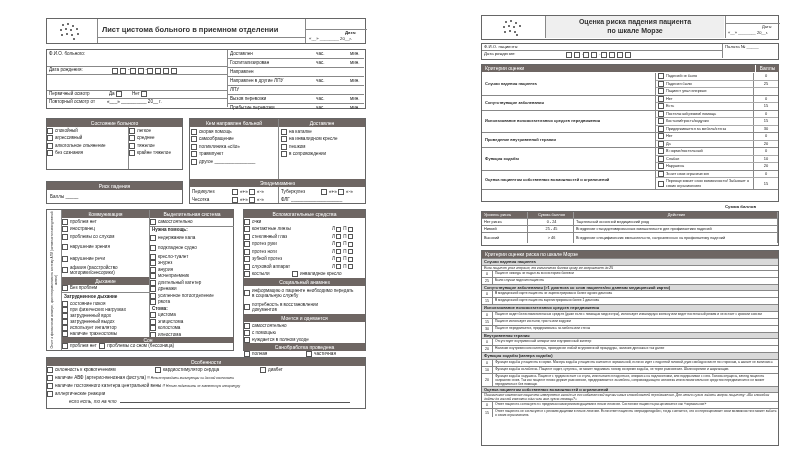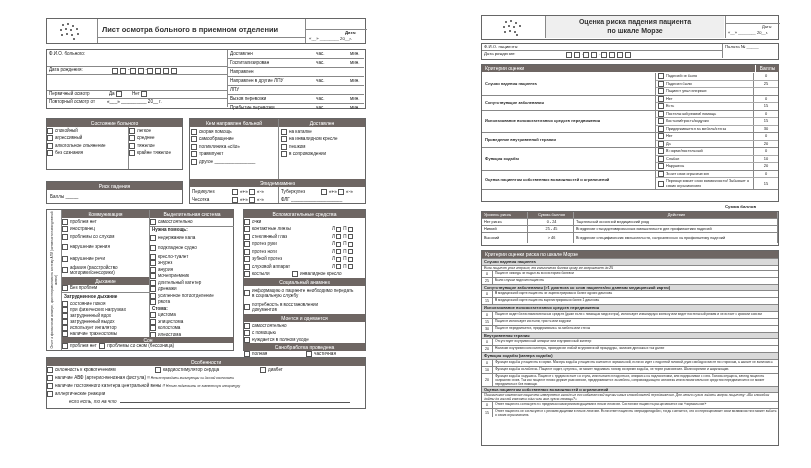--- a/index.html
+++ b/index.html
@@ -36,21 +36,21 @@
           <span class="dot" style="left:8px;top:6px"></span>
           <span class="dot" style="left:13px;top:7px"></span>
           <span class="dot" style="left:19px;top:6px"></span>
         <span class="dot" style="left:4px;top:12px"></span>
           <span class="dot" style="left:9px;top:11px"></span>
           <span class="dot" style="left:14px;top:12px"></span>
           <span class="dot" style="left:20px;top:11px"></span>
         <span class="dot" style="left:16px;top:16px"></span>
       </div>
     </div>
-    <div class="abs title" style="left:55px;top:6px;font-size:7.5px;">Лист осмотра больного в приемном отделении</div>
+    <div class="abs title" style="left:55px;top:6px;font-size:7.5px;">Лист цистома больного в приемном отделении</div>
     <div class="abs" style="left:50px;top:18px;width:208px;border-top:1px solid #888;"></div>
     <div class="abs" style="left:258px;top:0;height:24px;border-left:1px solid #888;"></div>
     <div class="abs" style="left:258px;top:10px;width:62px;border-top:1px solid #888;"></div>
     <div class="abs t bold" style="left:298px;top:11px;font-size:4.3px;">Дата:</div>
     <div class="abs t" style="left:262px;top:17px;font-size:4.3px;">«__» ________ 20__г.</div>
   </div>
 
   <div class="abs box" style="left:0;top:35px;width:320px;height:60px;border-width:1.5px;">
     <div class="abs vline" style="left:0;top:0;width:180px;height:57px;"></div>
     <div class="abs t" style="left:2px;top:1px;">Ф.И.О. больного:</div>

